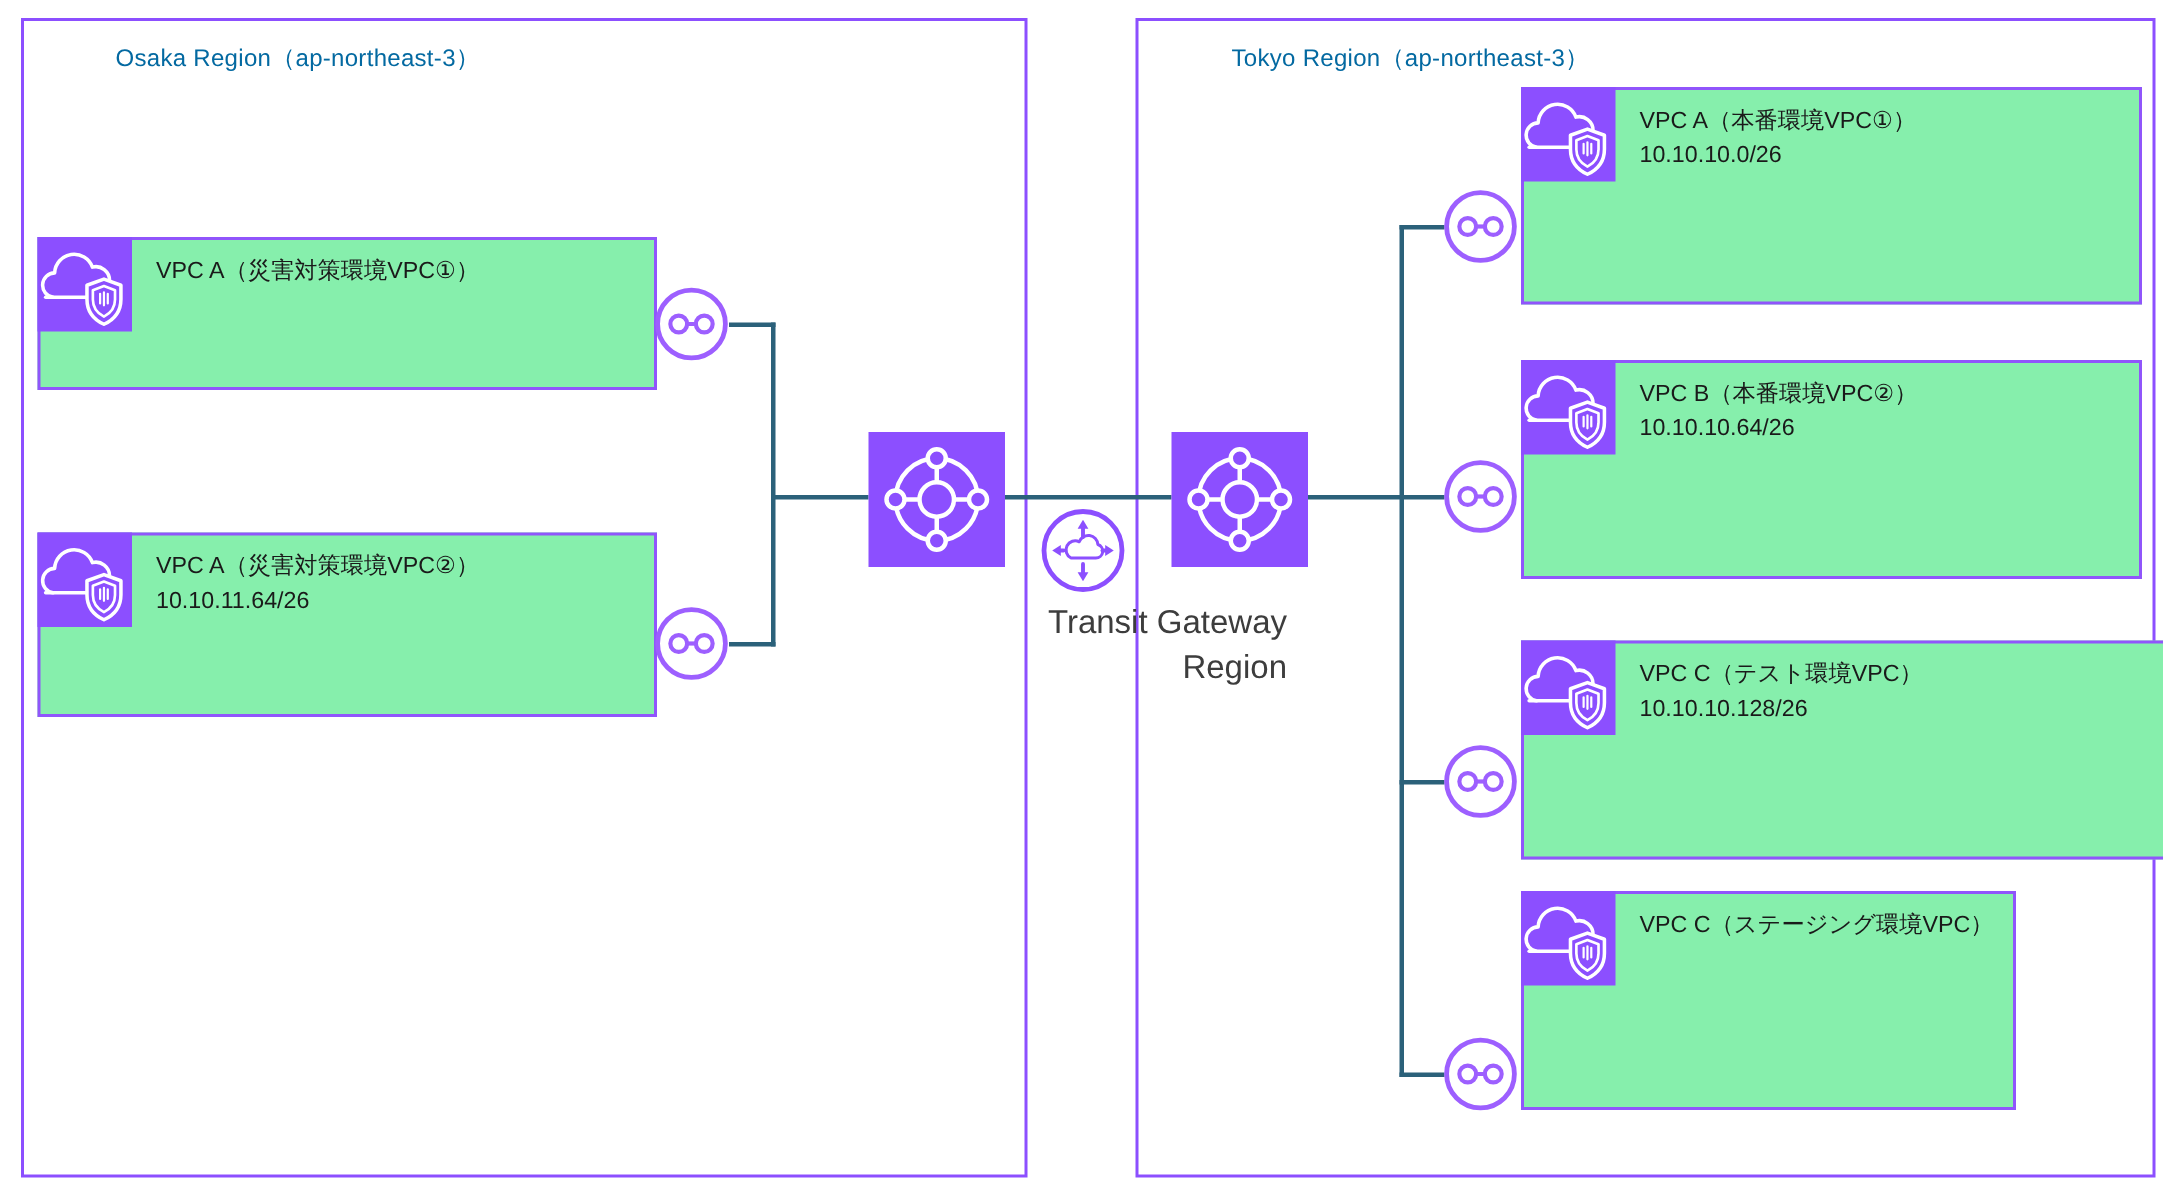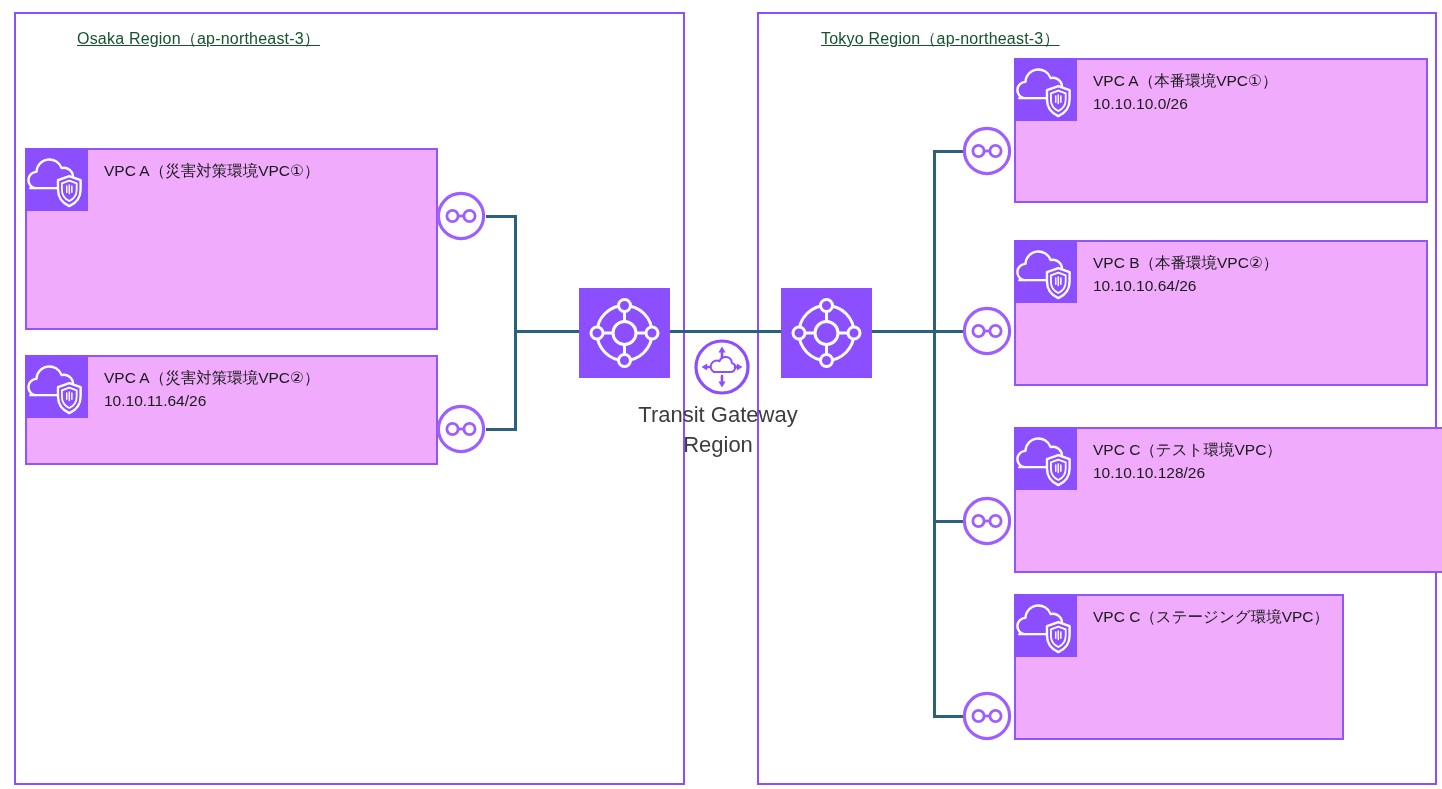--- a/index.html
+++ b/index.html
@@ -1,42 +1,42 @@
 <!DOCTYPE html>
 <html><head>
 <meta charset="utf-8">
 <style>
   html,body{margin:0;padding:0;background:#ffffff;}
   body{font-family:"Liberation Sans","DejaVu Sans",sans-serif;color:#1a1a1a;}
   .canvas{position:relative;width:1442px;height:789px;background:#ffffff;overflow:hidden;}
 
   .region{position:absolute;border:2px solid #8C4FFF;background:transparent;box-sizing:border-box;}
-  .region-title{position:absolute;font-size:16px;color:#14532d;white-space:nowrap;letter-spacing:.2px;text-decoration:underline;}
-
-  .vpc-card{position:absolute;border:2px solid #9055FB;background:#f0abfc;box-sizing:border-box;z-index:3;}
+  .region-title{position:absolute;font-size:16px;color:#0369a1;white-space:nowrap;letter-spacing:.2px;}
+
+  .vpc-card{position:absolute;border:2px solid #9055FB;background:#86efac;box-sizing:border-box;z-index:3;}
   .vpc-icon{position:absolute;left:-2px;top:-2px;width:63px;height:63px;background:#8C4FFF;z-index:4;}
   .vpc-icon svg{display:block;width:100%;height:100%;}
   .vpc-text{position:absolute;left:77px;top:9px;line-height:23px;font-size:15.5px;white-space:nowrap;}
   .vpc-name{display:block;}
   .vpc-cidr{display:block;}
 
   .line{position:absolute;background:#2B617A;z-index:1;}
   .line.h{height:3px;}
   .line.v{width:3px;}
 
   .tgw{position:absolute;width:91px;height:90px;background:#8C4FFF;z-index:3;}
   .tgw svg{display:block;width:100%;height:100%;}
 
   .attach{position:absolute;width:50px;height:50px;z-index:4;}
   .attach svg{display:block;width:100%;height:100%;}
 
   .peer{position:absolute;width:58px;height:58px;z-index:4;}
   .peer svg{display:block;width:100%;height:100%;}
 
-  .peer-label{position:absolute;left:578px;top:400px;width:280px;text-align:center;
+  .peer-label{position:absolute;left:578px;top:400px;width:280px;text-align:right;
               font-size:22px;line-height:30px;color:#3d3d3d;z-index:2;}
 </style>
 </head>
 <body>
 
 <div class="canvas">
 
   <div class="line h" style="left:486px;top:215px;width:31px"></div>
   <div class="line h" style="left:486px;top:428px;width:31px"></div>
   <div class="line v" style="left:514px;top:215px;height:216px"></div>
@@ -50,36 +50,36 @@
   <div class="line h" style="left:933px;top:715px;width:30px"></div>
 
   <div class="region" style="left:14px;top:12px;width:671px;height:773px">
     <div class="region-title" style="left:61px;top:15px">Osaka Region（ap-northeast-3）</div>
   </div>
 
   <div class="region" style="left:757px;top:12px;width:680px;height:773px">
     <div class="region-title" style="left:62px;top:15px">Tokyo Region（ap-northeast-3）</div>
   </div>
 
-  <div class="vpc-card" style="left:25px;top:148px;width:413px;height:182px">
+  <div class="vpc-card" style="left:25px;top:158px;width:413px;height:102px">
     <div class="vpc-icon">
       <svg viewBox="0 0 64 64" fill="none" stroke="#ffffff" stroke-width="2.4" stroke-linecap="round" stroke-linejoin="round">
         <path d="M10.5 40.8 a8.3 8.3 0 0 1 1.1 -16.5 a13.2 13.2 0 0 1 25.6 -3.9 a9.3 9.3 0 0 1 11.6 9 a9.3 9.3 0 0 1 -2.6 6.5"></path>
         <path d="M5.5 40.8 H33.5"></path>
         <path d="M45 28.5 l11.5 4.2 v9.4 c0 8.6 -4.6 13.8 -11.5 17 c-6.9 -3.2 -11.5 -8.4 -11.5 -17 v-9.4 z" fill="#8C4FFF"></path>
         <path d="M45 33.2 l7.5 2.8 v6.3 c0 5.8 -3 9.3 -7.5 11.6 c-4.5 -2.3 -7.5 -5.8 -7.5 -11.6 v-6.3 z" stroke-width="1.8"></path>
         <path d="M42.4 38.5 v6.5 M45 37.5 v8.8 M47.6 38.5 v6.5" stroke-width="1.5"></path>
       </svg>
     </div>
     <div class="vpc-text">
       <span class="vpc-name">VPC A（災害対策環境VPC①）</span>
     </div>
   </div>
 
-  <div class="vpc-card" style="left:25px;top:355px;width:413px;height:110px">
+  <div class="vpc-card" style="left:25px;top:355px;width:413px;height:123px">
     <div class="vpc-icon">
       <svg viewBox="0 0 64 64" fill="none" stroke="#ffffff" stroke-width="2.4" stroke-linecap="round" stroke-linejoin="round">
         <path d="M10.5 40.8 a8.3 8.3 0 0 1 1.1 -16.5 a13.2 13.2 0 0 1 25.6 -3.9 a9.3 9.3 0 0 1 11.6 9 a9.3 9.3 0 0 1 -2.6 6.5"></path>
         <path d="M5.5 40.8 H33.5"></path>
         <path d="M45 28.5 l11.5 4.2 v9.4 c0 8.6 -4.6 13.8 -11.5 17 c-6.9 -3.2 -11.5 -8.4 -11.5 -17 v-9.4 z" fill="#8C4FFF"></path>
         <path d="M45 33.2 l7.5 2.8 v6.3 c0 5.8 -3 9.3 -7.5 11.6 c-4.5 -2.3 -7.5 -5.8 -7.5 -11.6 v-6.3 z" stroke-width="1.8"></path>
         <path d="M42.4 38.5 v6.5 M45 37.5 v8.8 M47.6 38.5 v6.5" stroke-width="1.5"></path>
       </svg>
     </div>
     <div class="vpc-text">

